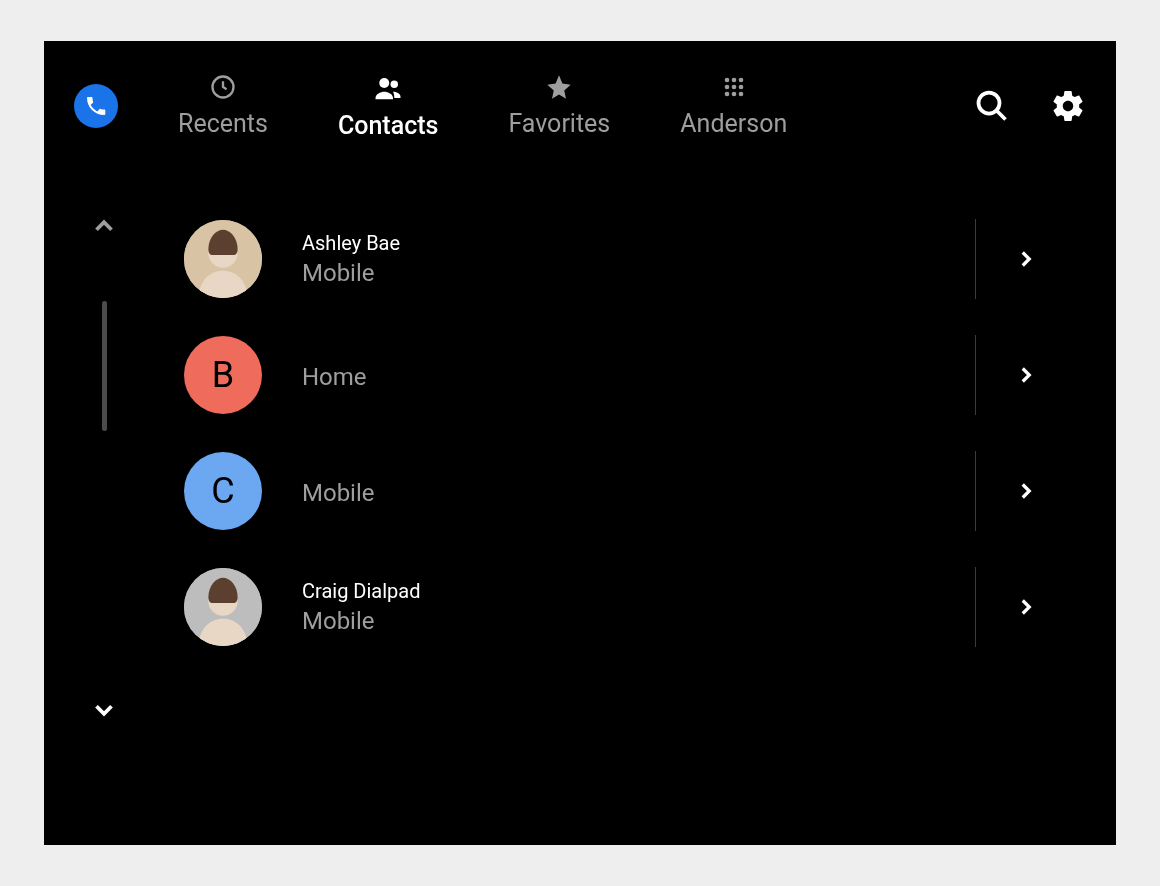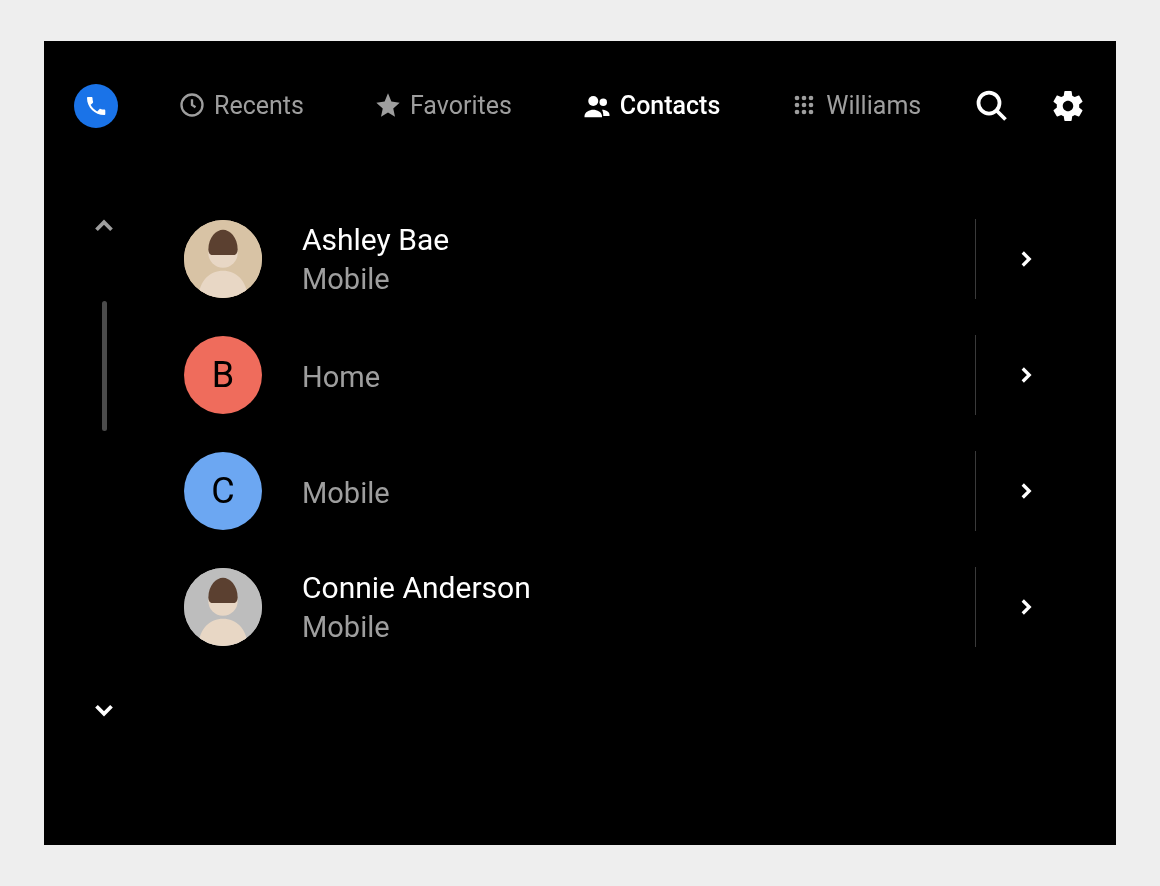--- a/index.html
+++ b/index.html
@@ -36,21 +36,22 @@
     justify-content: center;
     margin-right: 60px;
     flex-shrink: 0;
   }
   .tabs {
     display: flex;
     gap: 70px;
   }
   .tab {
     display: flex;
-    flex-direction: row;
+    flex-direction: column;
+    align-items: center;
     gap: 8px;
     color: #9e9e9e;
     cursor: pointer;
   }
   .tab.active { color: #ffffff; }
   .tab-label {
     font-size: 25px;
     font-weight: 400;
   }
   .tab.active .tab-label { font-weight: 500; }
@@ -117,27 +118,27 @@
     flex-shrink: 0;
   }
   .avatar svg { width: 100%; height: 100%; }
   .info {
     margin-left: 40px;
     flex: 1;
     min-width: 0;
   }
   .name {
     color: #fff;
-    font-size: 30px;
+    font-size: 20px;
     font-weight: 400;
     line-height: 1.2;
   }
   .phone-type {
     color: #9e9e9e;
-    font-size: 29px;
+    font-size: 24px;
     margin-top: 4px;
   }
   .divider {
     width: 1px;
     height: 80px;
     background: #3a3a3a;
     margin-right: 30px;
   }
   .row-action {
     color: #fff;
@@ -159,49 +160,49 @@
       </svg>
     </div>
 
     <div class="tabs">
       <div class="tab">
         <svg viewBox="0 0 24 24" width="28" height="28" fill="none" stroke="currentColor" stroke-width="2">
           <circle cx="12" cy="12" r="9"></circle>
             <path d="M12 7v5l3 2"></path>
         </svg>
         <span class="tab-label">Recents</span>
-      </div>
-      <div class="tab">
-        <svg viewBox="0 0 24 24" width="28" height="28" fill="currentColor">
-          <path d="M12 2l2.9 6.9L22 10l-5.5 4.9L18 22l-6-3.5L6 22l1.5-7.1L2 10l7.1-1.1L12 2z"></path>
-        </svg>
-        <span class="tab-label">Favorites</span>
       </div>
       <div class="tab active">
         <svg viewBox="0 0 24 24" width="30" height="30" fill="currentColor">
           <circle cx="9" cy="8" r="4"></circle>
             <circle cx="17" cy="9" r="3"></circle>
           <path d="M2 20c0-3 4-5 7-5s7 2 7 5v1H2v-1z"></path>
           <path d="M16 15c2.5 0 6 1.3 6 4v1h-5v-1c0-1.6-.5-3-1-4z"></path>
         </svg>
         <span class="tab-label">Contacts</span>
+      </div>
+      <div class="tab">
+        <svg viewBox="0 0 24 24" width="28" height="28" fill="currentColor">
+          <path d="M12 2l2.9 6.9L22 10l-5.5 4.9L18 22l-6-3.5L6 22l1.5-7.1L2 10l7.1-1.1L12 2z"></path>
+        </svg>
+        <span class="tab-label">Favorites</span>
       </div>
       <div class="tab">
         <svg viewBox="0 0 24 24" width="28" height="28" fill="currentColor">
           <circle cx="6" cy="6" r="2"></circle>
             <circle cx="12" cy="6" r="2"></circle>
             <circle cx="18" cy="6" r="2"></circle>
           <circle cx="6" cy="12" r="2"></circle>
             <circle cx="12" cy="12" r="2"></circle>
             <circle cx="18" cy="12" r="2"></circle>
           <circle cx="6" cy="18" r="2"></circle>
             <circle cx="12" cy="18" r="2"></circle>
             <circle cx="18" cy="18" r="2"></circle>
         </svg>
-        <span class="tab-label">Williams</span>
+        <span class="tab-label">Anderson</span>
       </div>
     </div>
 
     <div class="header-spacer"></div>
 
     <div class="header-actions">
       <div class="icon-btn">
         <svg viewBox="0 0 24 24" width="36" height="36" fill="none" stroke="currentColor" stroke-width="2.5">
           <circle cx="10" cy="10" r="7"></circle>
             <path d="M21 21l-6-6"></path>
@@ -282,21 +283,21 @@
     <div class="row">
       <div class="avatar" style="background: rgb(189, 189, 189);">
           <svg viewBox="0 0 80 80">
             <rect width="80" height="80" fill="#bdbdbd"></rect>
             <circle cx="40" cy="34" r="15" fill="#e8d7c5"></circle>
             <path d="M15 80c0-18 12-28 25-28s25 10 25 28z" fill="#e8d7c5"></path>
             <path d="M25 30c0-12 8-20 15-20s15 8 15 20c0 4-2 6-4 6H29c-2 0-4-2-4-6z" fill="#5b4030"></path>
           </svg>
         </div>
       <div class="info">
-        <div class="name">Connie Anderson</div>
+        <div class="name">Craig Dialpad</div>
         <div class="phone-type">Mobile</div>
       </div>
       <div class="divider"></div>
       <div class="row-action">
         <svg viewBox="0 0 24 24" width="26" height="26" fill="none" stroke="currentColor" stroke-width="3">
             <path d="M9 6l6 6-6 6"></path>
           </svg>
       </div>
     </div>
 

